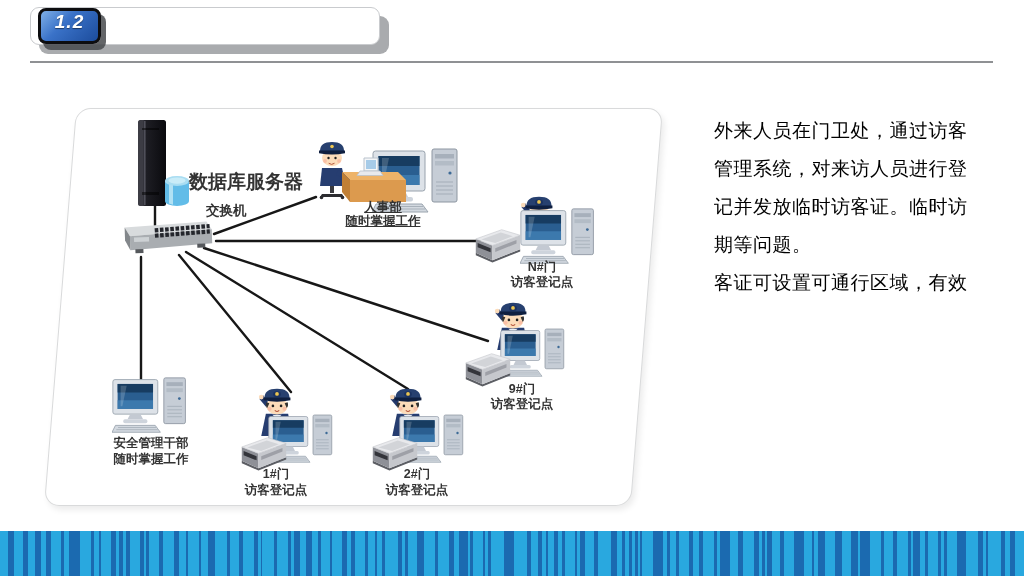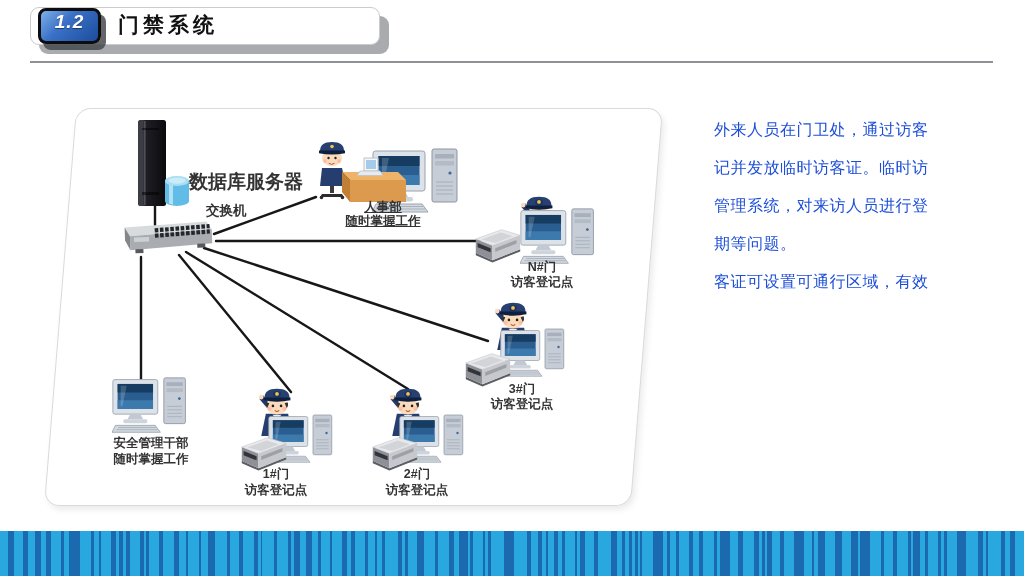--- a/index.html
+++ b/index.html
@@ -14,21 +14,21 @@
          border-radius:8px;background:linear-gradient(135deg,#7fb0e8 0%,#3a72c8 40%,#1c4c9c 100%);
          box-shadow:5px 6px 0 rgba(72,74,78,.85);display:flex;align-items:flex-start;justify-content:center;}
   .badge span{color:#fff;font-weight:bold;font-style:italic;font-size:19px;
               text-shadow:0 1px 1px rgba(0,0,0,.45);letter-spacing:1px;}
   .page-title{position:absolute;left:118px;top:13px;font-family:"Liberation Serif",serif;
               font-weight:bold;font-size:21px;color:#111;letter-spacing:4px;line-height:24px;}
   .hrule{position:absolute;left:30px;top:61px;width:963px;height:1.5px;background:#8f9194;}
 
   
   .desc{position:absolute;left:714px;top:112px;width:300px;
-        font-family:Liberation Mono, monospace;font-size:16px;color:#1d4ed8;}
+        font-family:Liberation Sans, sans-serif;font-size:19px;color:#000000;}
   .desc .dline{height:38px;line-height:38px;white-space:nowrap;letter-spacing:.5px;}
 
   
   .frame{position:absolute;left:76px;top:108px;width:585px;height:396px;background:#fff;
          border:1.5px solid #d9dadb;border-radius:15px;transform:skewX(-4.6deg);
          transform-origin:50% 0;box-shadow:3px 4px 6px rgba(0,0,0,.08);}
   svg.wires{position:absolute;left:0;top:0;width:1024px;height:576px;pointer-events:none;}
   .node{position:absolute;}
   .lbl{position:absolute;font-size:19px;font-weight:bold;color:#333;white-space:nowrap;}
   .lbl2{position:absolute;width:120px;text-align:center;font-weight:bold;color:#333;
@@ -161,27 +161,26 @@
         <rect x="58" y="26" width="10" height="9" fill="#a6cbe8"></rect>
         <path d="M52,37 L72,37 L75,41.5 L49,41.5 Z" fill="#e8eaee" stroke="#b9c2cc" stroke-width=".8"></path>
       </symbol>
     </defs>
   </svg>
 
   <div class="titlebar"></div>
   <div class="badge">
     <span>1.2</span>
   </div>
-  <div class="page-title">门禁系统</div>
   <div class="hrule"></div>
 
   <div class="desc">
     <div class="dline">外来人员在门卫处，通过访客</div>
+    <div class="dline">管理系统，对来访人员进行登</div>
     <div class="dline">记并发放临时访客证。临时访</div>
-    <div class="dline">管理系统，对来访人员进行登</div>
     <div class="dline">期等问题。</div>
     <div class="dline">客证可设置可通行区域，有效</div>
   </div>
 
   <div class="frame"></div>
 
   <svg class="wires" viewBox="0 0 1024 576">
     <g stroke="#171717" stroke-width="2.4" stroke-linecap="round">
       <line x1="155" y1="204" x2="155" y2="230"></line>
       <line x1="214" y1="234" x2="316" y2="197"></line>
@@ -234,21 +233,21 @@
   <svg class="node" style="left:490px;top:300px;width:46px;height:50px">
       <use href="#sym-officer"></use>
     </svg>
   <svg class="node" style="left:500px;top:328px;width:66px;height:50px">
       <use href="#sym-computer"></use>
     </svg>
   <svg class="node" style="left:462px;top:350px;width:52px;height:37px">
       <use href="#sym-printer"></use>
     </svg>
   <div class="lbl2" style="left:462px;top:382px">
-    <div>3#门</div>
+    <div>9#门</div>
     <div>访客登记点</div>
   </div>
 
   <svg class="node" style="left:112px;top:377px;width:76px;height:57px">
       <use href="#sym-computer"></use>
     </svg>
   <div class="lbl2" style="left:91px;top:436px;line-height:15.5px">
     <div>安全管理干部</div>
     <div>随时掌握工作</div>
   </div>

